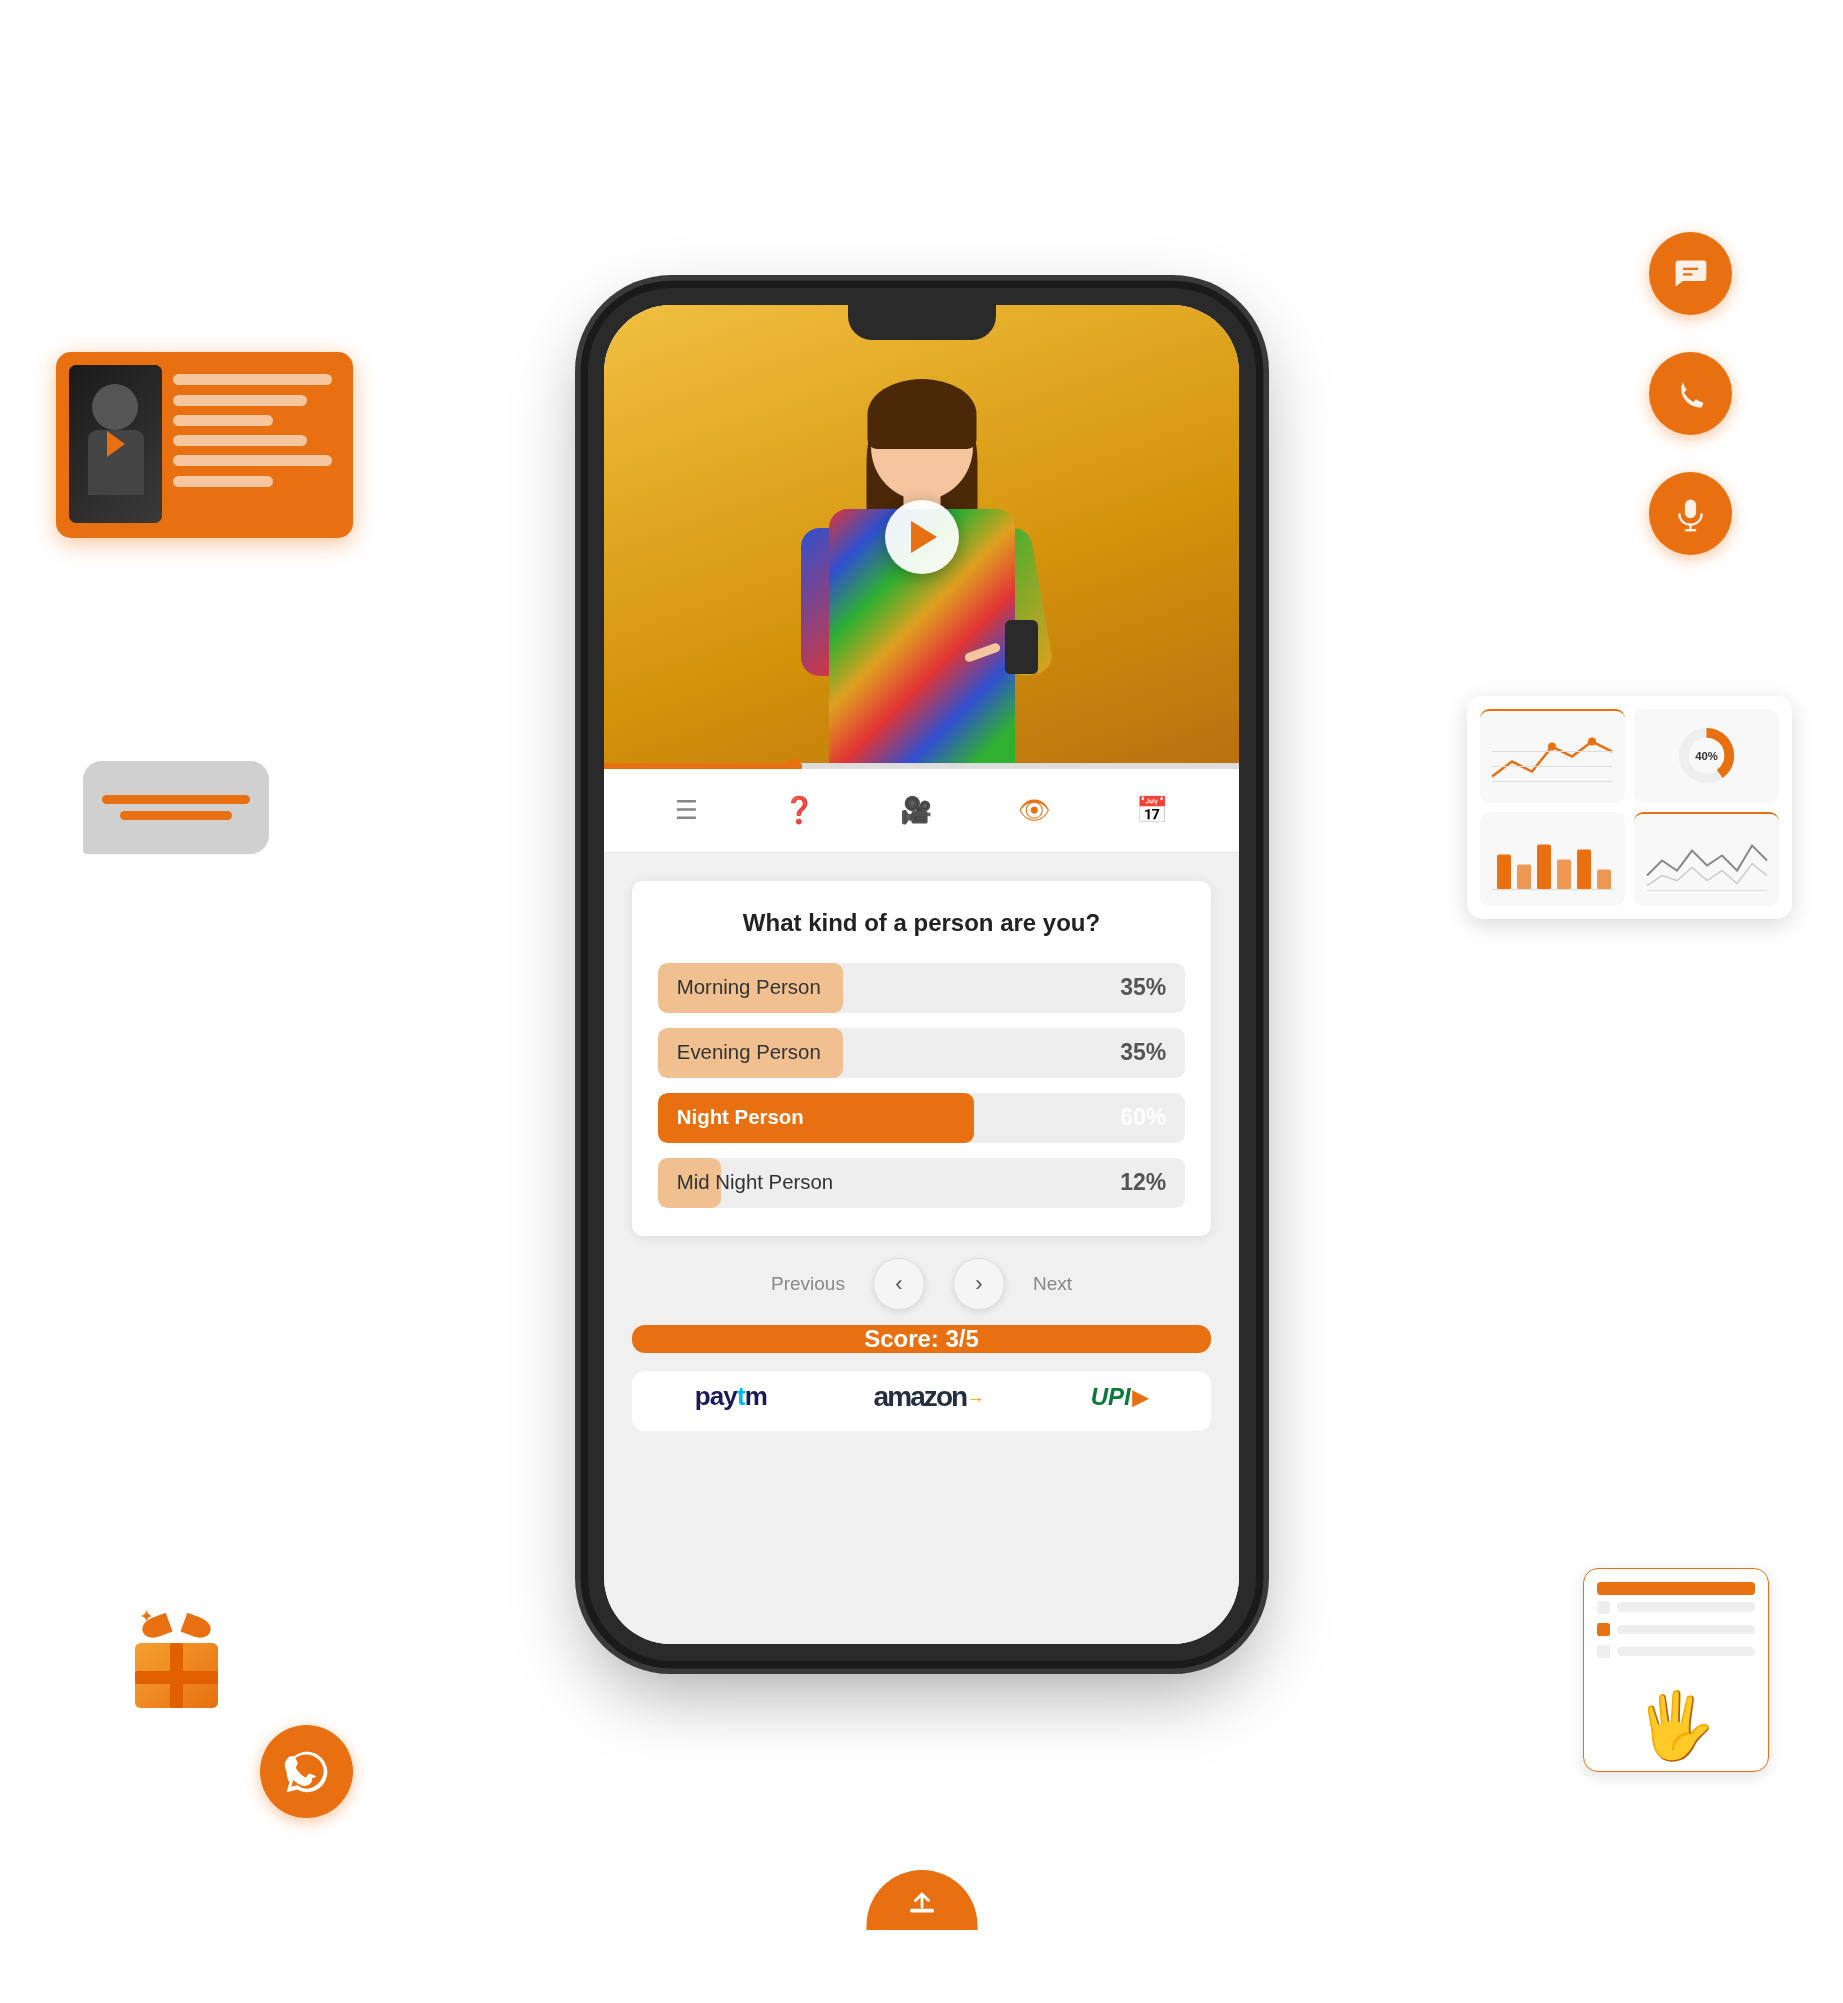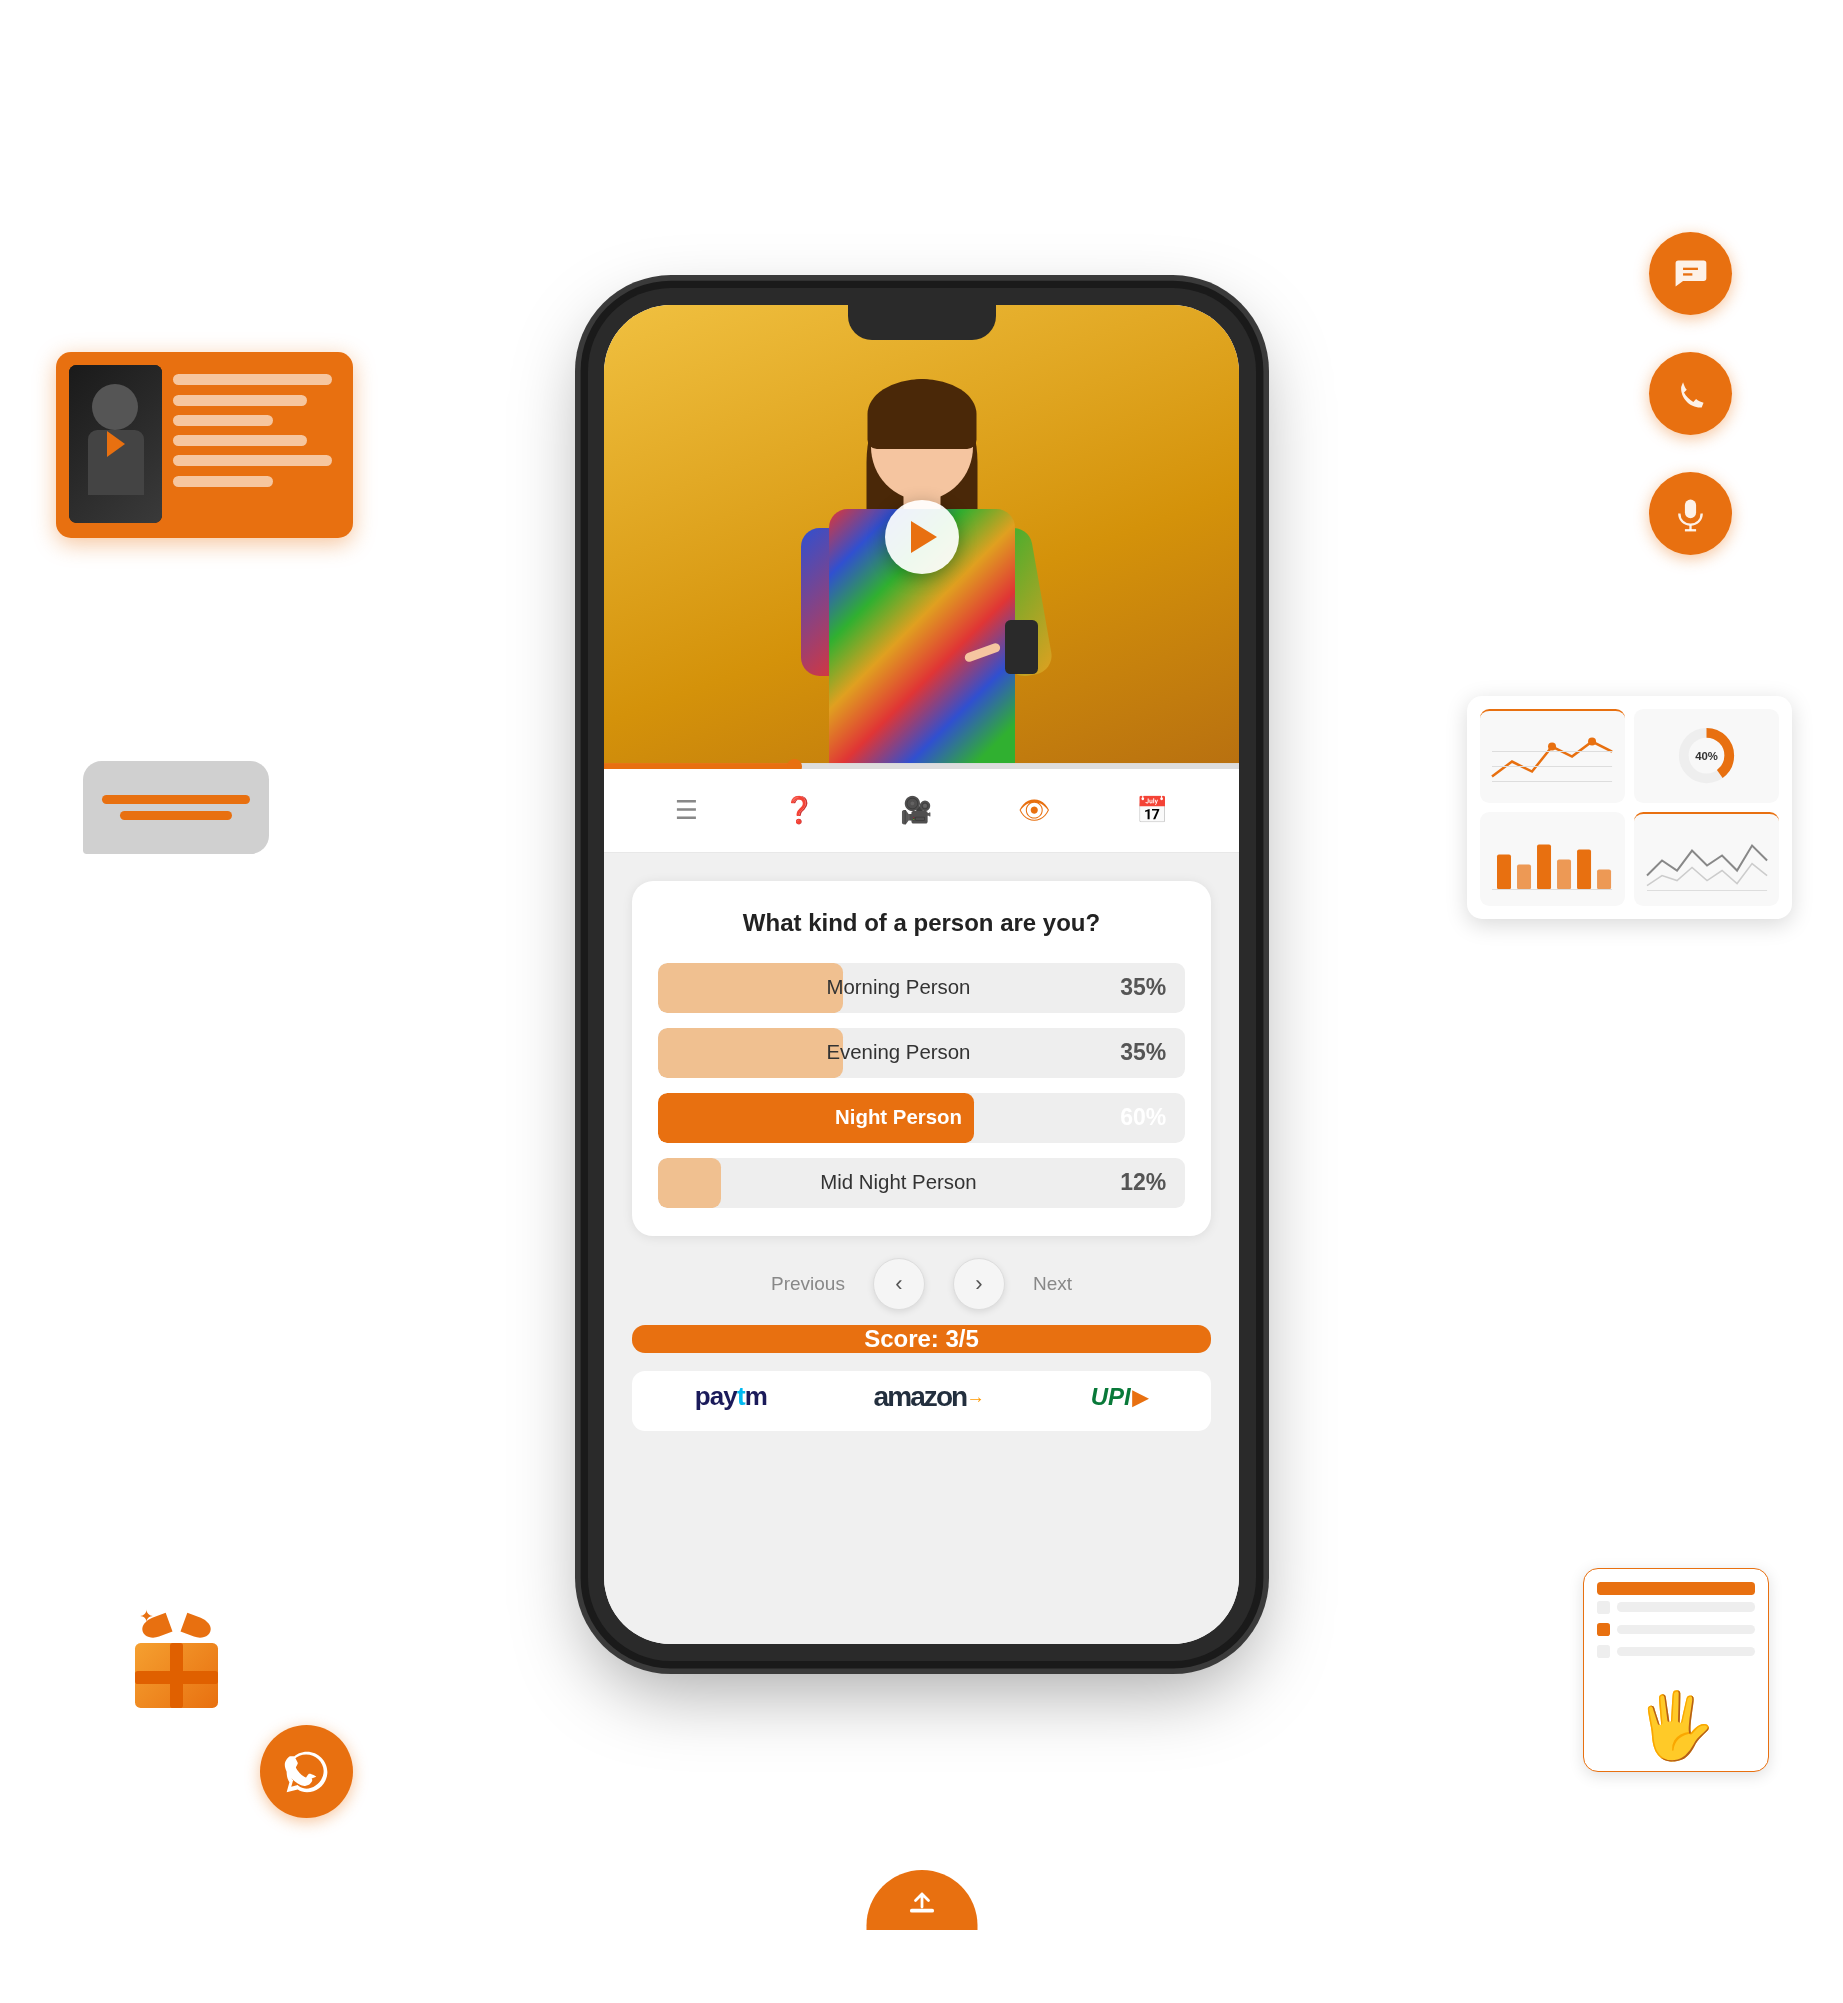--- a/index.html
+++ b/index.html
@@ -151,21 +151,21 @@
       padding: 28px 28px 18.6px 28px;
       overflow-y: auto;
       display: flex;
       flex-direction: column;
       gap: 0;
     }
 
     
     .poll-card {
       background: #fff;
-      border-radius: 21px;
+      border-radius: 11px;
       padding: 28px 26px;
       box-shadow: 0 1.9px 11px rgba(0,0,0,0.08);
     }
 
     .poll-question {
       text-align: center;
       font-size: 24px;
       font-weight: 700;
       color: #222;
       margin-bottom: 26px;
@@ -201,21 +201,20 @@
     }
 
     .poll-option-label {
       position: relative;
       z-index: 1;
       padding-left: 18.6px;
       font-size: 20.4px;
       color: #333;
       font-weight: 500;
       flex: 1;
-      text-align: center;
     }
 
     .poll-option-pct {
       position: relative;
       z-index: 1;
       padding-right: 18.6px;
       font-size: 23px;
       color: #555;
       font-weight: 600;
     }

